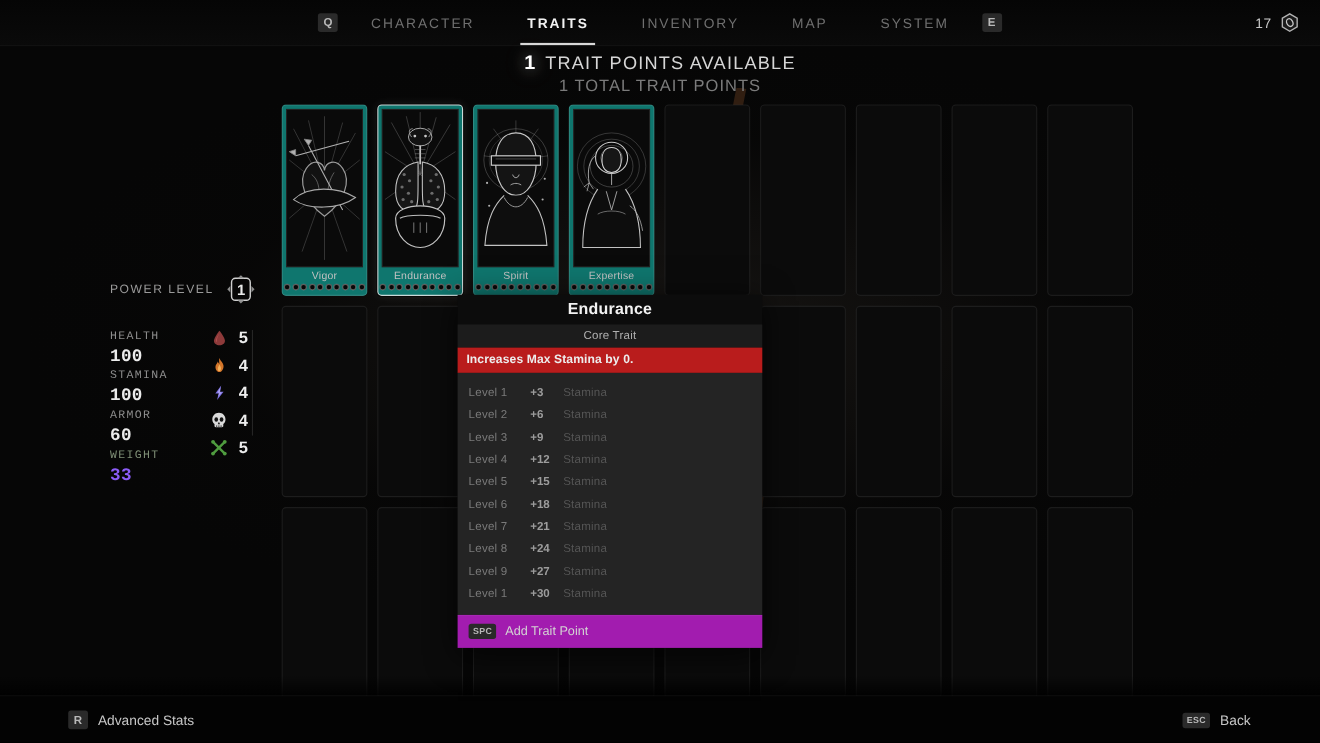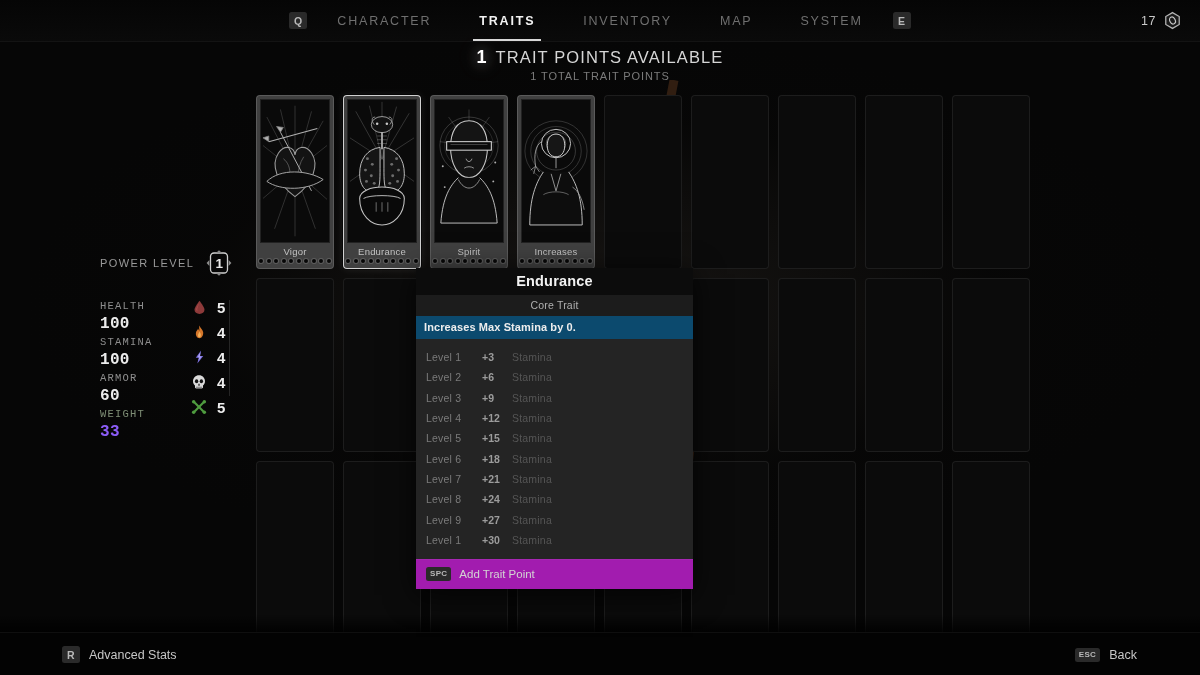--- a/index.html
+++ b/index.html
@@ -89,40 +89,40 @@
   }
   .points-num {
     font-size: 18px; font-weight: 700; color: #ffffff;
     text-shadow: 0 0 14px rgba(255,255,255,.55), 0 0 26px rgba(255,240,210,.25);
   }
   .points-label {
     font-size: 16.5px; letter-spacing: 1.1px; color: #d6d6d6; font-weight: 400;
   }
   .points-sub {
     margin-top: 2px;
-    font-size: 11px; letter-spacing: .9px; color: #7b7b7b;
+    font-size: 15px; letter-spacing: .9px; color: #7b7b7b;
   }
 
   
   .grid {
     position: absolute; left: 256px; top: 95px;
     display: grid;
     grid-template-columns: repeat(9, 78px);
     grid-auto-rows: 174px;
     column-gap: 9px; row-gap: 9px;
   }
   .slot {
     position: relative;
     width: 78px; height: 174px;
     border: 1px solid rgba(255,255,255,.075);
     border-radius: 4px;
     background: #0b0b0b;
   }
   .card {
-    background: #404040;
+    background: #0f766e;
     border: 1px solid rgba(255,255,255,.14);
     display: flex; flex-direction: column;
     overflow: hidden;
   }
   .card.selected {
     border: 1px solid rgba(235,235,235,.85);
     box-shadow: 0 0 0 1px rgba(0,0,0,.6), 0 0 9px rgba(255,255,255,.10);
   }
   .card-art {
     position: relative;
@@ -216,21 +216,21 @@
   }
   .tt-sub {
     text-align: center;
     font-size: 10.5px; color: #b0b0b0;
     background: #1c1c1c;
     padding: 4px 0 5px;
     letter-spacing: .2px;
   }
   .tt-desc {
     font-size: 11px; color: #ededed; font-weight: 700;
-    background: #0c4a6e;
+    background: #b91c1c;
     padding: 5px 8px 6px;
     letter-spacing: .1px;
   }
   .tt-levels {
     background: #242424;
     padding: 8px 0 9px;
   }
   .tt-row {
     display: flex; align-items: center;
     height: 20.3px;
@@ -478,21 +478,21 @@
         <line x1="35" y1="60" x2="35" y2="72" stroke="#c0c0c0"></line>
         <path d="M20 44 C14 48, 12 58, 14 70" stroke="#bcbcbc"></path>
         <path d="M14 70 L9 74 M14 70 L12 78 M14 70 L18 76" stroke="#bcbcbc" stroke-width=".7"></path>
         <path d="M22 76 C14 88, 8 104, 8 132 L62 132 C62 104, 56 88, 48 76" fill="#0d0d0d" stroke="#c2c2c2" stroke-width="1"></path>
         <path d="M30 78 L35 96 L40 78" stroke="#b6b6b6" stroke-width=".8"></path>
         <path d="M22 100 C28 96, 42 96, 48 100" stroke="#9e9e9e" stroke-width=".6"></path>
         <path d="M52 92 C58 96, 62 104, 64 116" stroke="#a8a8a8" stroke-width=".8"></path>
       </g>
     </svg>
         </div>
-        <div class="card-name">Increases</div>
+        <div class="card-name">Expertise</div>
         <div class="pips">
           <span class="pip"></span>
           <span class="pip"></span>
           <span class="pip"></span>
           <span class="pip"></span>
           <span class="pip"></span>
           <span class="pip"></span>
           <span class="pip"></span>
           <span class="pip"></span>
           <span class="pip"></span>

